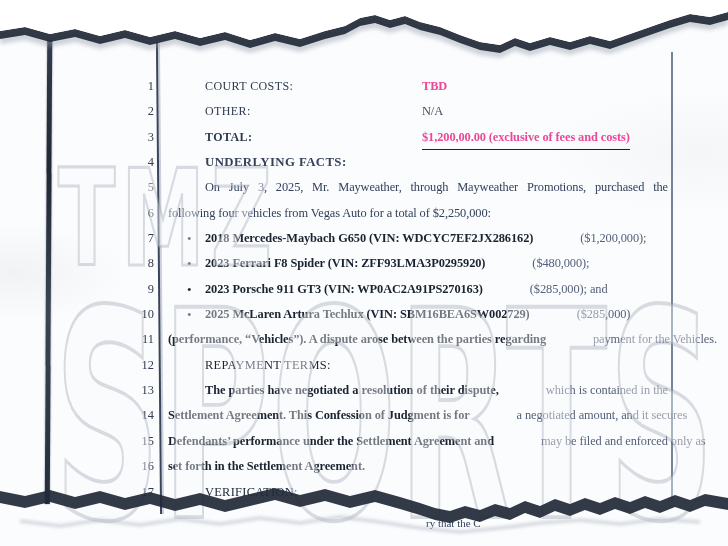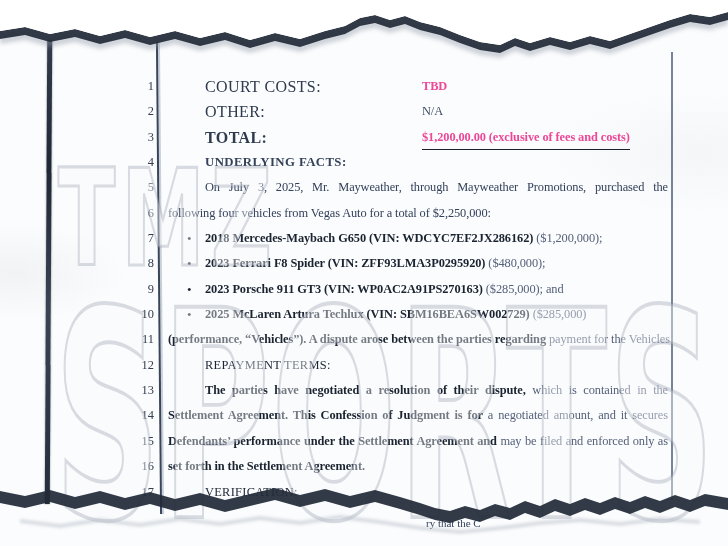--- a/index.html
+++ b/index.html
@@ -39,32 +39,32 @@
   .row { display:flex; height:25.35px; line-height:25.35px; }
   .num {
     flex:0 0 22px; text-align:right; margin-right:14px;
     font-size:12.4px; color:#333d4f;
   }
   .content {
     flex:1 1 auto; width:500px; font-size:12.4px; color:#2c3648;
     letter-spacing:-0.1px; white-space:nowrap;
   }
   .kv { display:flex; }
-  .kv .label { flex:0 0 217px; padding-left:37px; font-size:16px; letter-spacing:.4px; color:#2e3a4e; }
+  .kv .label { flex:0 0 217px; padding-left:37px; font-size:12px; letter-spacing:.4px; color:#2e3a4e; }
   .kv .value { color:#404e66; }
   .kv .value.vbold { font-weight:bold; color:#ec4899; }
   .kv .value.vunderline { border-bottom:1.6px solid #1a2230; padding-bottom:14px; }
   .plain-label { padding-left:37px; font-size:12.8px; letter-spacing:.4px; color:#35425a;font-weight:bold; }
   .heading { padding-left:37px; font-weight:normal; color:#1b2534; letter-spacing:.3px; }
   .para.fill { text-align:justify; text-align-last:justify; }
   .para.indent { padding-left:37px; }
   .bullet { position:relative; padding-left:37px; }
   .bullet .dot { position:absolute; left:19px; top:0; color:#19222f; font-size:13px; }
   .seg-b { font-weight:bold; color:#1a2330; }
-  .seg-r { color:#55617a; }
+  .seg-r { color:#55617a;margin-left:44px; }
   .seg-n { color:#33405a; }
   
   .wm {
     position:absolute; z-index:5; pointer-events:none;
     font-family:"DejaVu Sans", sans-serif; font-weight:bold;
     color:rgba(250,251,253,0.40);
     -webkit-text-stroke:2px rgba(148,156,169,0.34);
     transform-origin:left top;
   }
   .wm-tmz { left:58px; top:140px; font-size:84px; letter-spacing:6px; transform:scaleY(1.6); }

